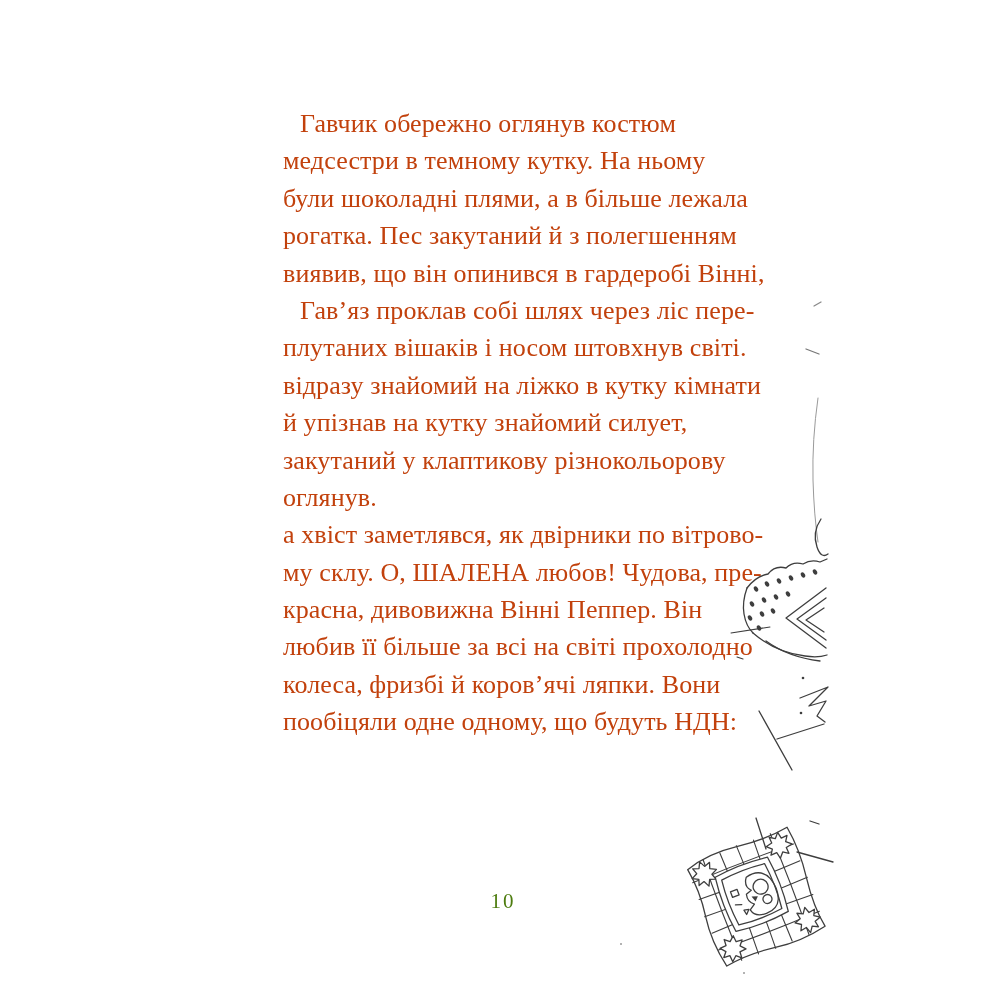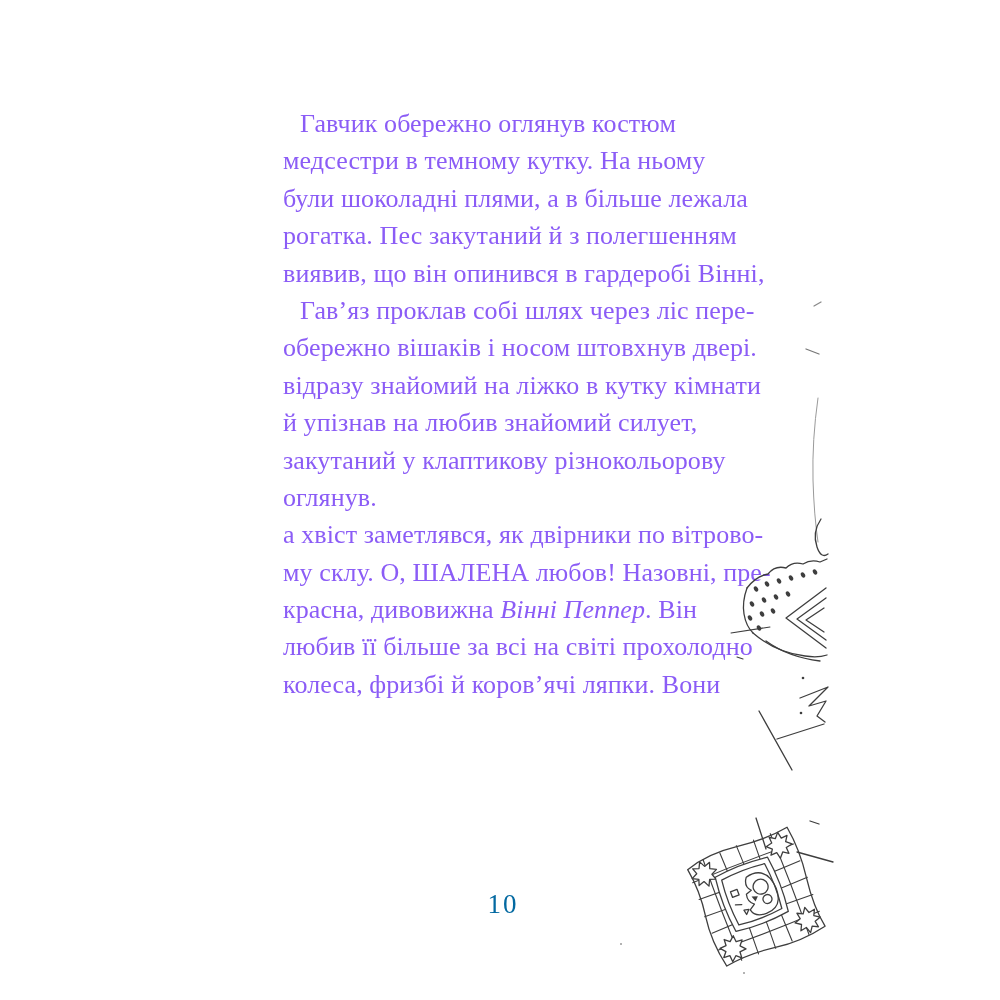--- a/index.html
+++ b/index.html
@@ -7,55 +7,56 @@
     width:1000px;height:1000px;
     background:#ffffff;
     font-family:"Liberation Serif","DejaVu Serif",serif;
     overflow:hidden;
   }
   .page{
     position:relative;width:1000px;height:1000px;background:#ffffff;
   }
   .text-block{
     position:absolute;left:283px;top:105px;width:470px;
-    font-size:26px;line-height:37.4px;color:#8b5cf6;
+    font-size:26px;line-height:37.4px;color:#c2410c;
     letter-spacing:.1px;
   }
   .line{height:37.4px;white-space:nowrap;}
   .line.indent{text-indent:17px;}
-  .line .it{font-style:italic;text-align:center;}
+  .line .it{text-align:center;}
   .page-number{
     position:absolute;left:270px;top:889px;width:466px;
-    text-align:center;font-size:27px;letter-spacing:2px;color:#0369a1;
+    text-align:center;font-size:21px;letter-spacing:2px;color:#4d7c0f;
   }
   .art{position:absolute;left:0;top:0;width:1000px;height:1000px;}
   .art path,.art line,.art rect,.art circle,.art use{vector-effect:non-scaling-stroke;}
 </style>
 </head>
 <body>
 
 <main class="page">
 
   <section class="text-block">
       <div class="line indent"><span>Гавчик обережно оглянув костюм</span></div>
       <div class="line"><span>медсестри в темному кутку. На ньому</span></div>
       <div class="line"><span>були шоколадні плями, а в більше лежала</span></div>
       <div class="line"><span>рогатка. Пес закутаний й з полегшенням</span></div>
       <div class="line"><span>виявив, що він опинився в гардеробі Вінні,</span></div>
       <div class="line indent"><span>Гав’яз проклав собі шлях через ліс пере-</span></div>
-      <div class="line"><span>обережно вішаків і носом штовхнув двері.</span></div>
+      <div class="line"><span>плутаних вішаків і носом штовхнув світі.</span></div>
       <div class="line"><span>відразу знайомий на ліжко в кутку кімнати</span></div>
-      <div class="line"><span>й упізнав на любив знайомий силует,</span></div>
+      <div class="line"><span>й упізнав на кутку знайомий силует,</span></div>
       <div class="line"><span>закутаний у клаптикову різнокольорову</span></div>
       <div class="line"><span>оглянув.</span></div>
       <div class="line"><span>а хвіст заметлявся, як двірники по вітрово-</span></div>
-      <div class="line"><span>му склу. О, ШАЛЕНА любов! Назовні, пре-</span></div>
+      <div class="line"><span>му склу. О, ШАЛЕНА любов! Чудова, пре-</span></div>
       <div class="line"><span>красна, дивовижна </span><span class="it">Вінні Пеппер</span><span>. Він</span></div>
       <div class="line"><span>любив її більше за всі на світі прохолодно</span></div>
       <div class="line"><span>колеса, фризбі й коров’ячі ляпки. Вони</span></div>
+      <div class="line"><span>пообіцяли одне одному, що будуть НДН:</span></div>
     </section>
 
   <div class="page-number">10</div>
 
   <svg class="art" viewBox="0 0 1000 1000" fill="none" stroke="#3e3e3e" stroke-width="1.3" stroke-linecap="round" stroke-linejoin="round">
     <defs>
       <path id="star8" d="M13,0 L7,3 L9,9 L3,7 L0,13 L-3,7 L-9,9 L-7,3 L-13,0 L-7,-3 L-9,-9 L-3,-7 L0,-13 L3,-7 L9,-9 L7,-3 Z"></path>
     </defs>
 
     <g>

